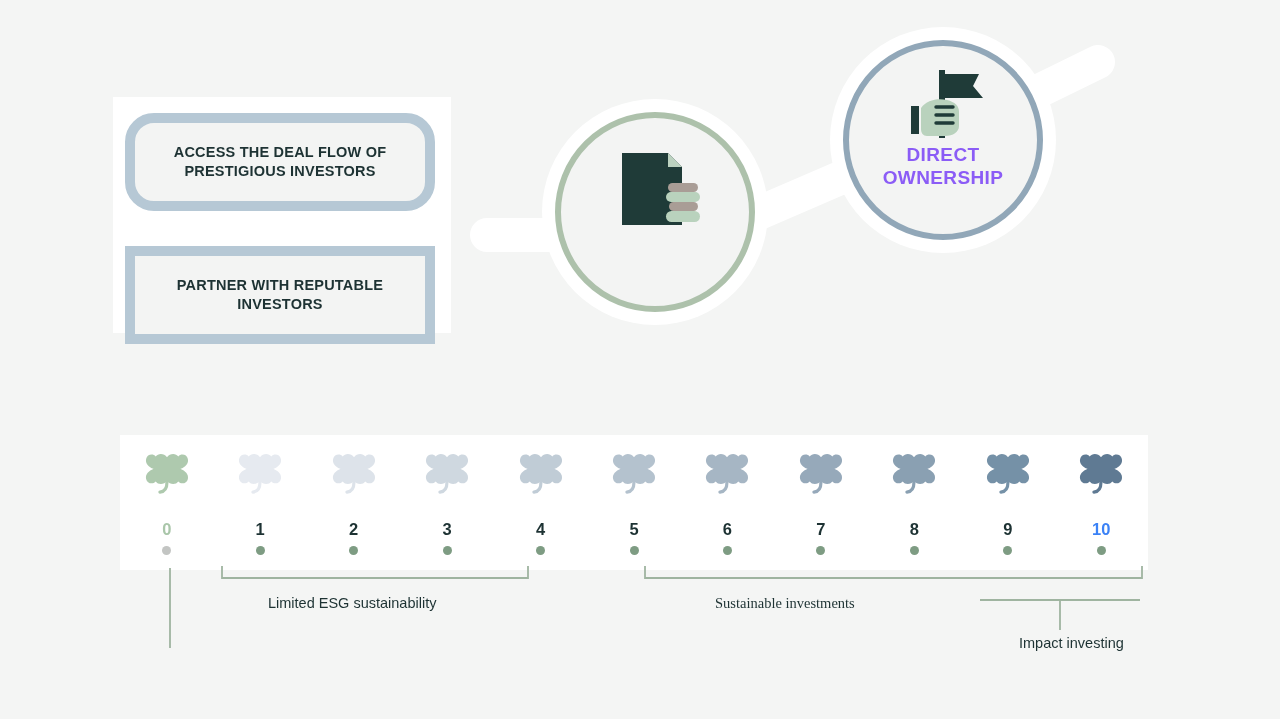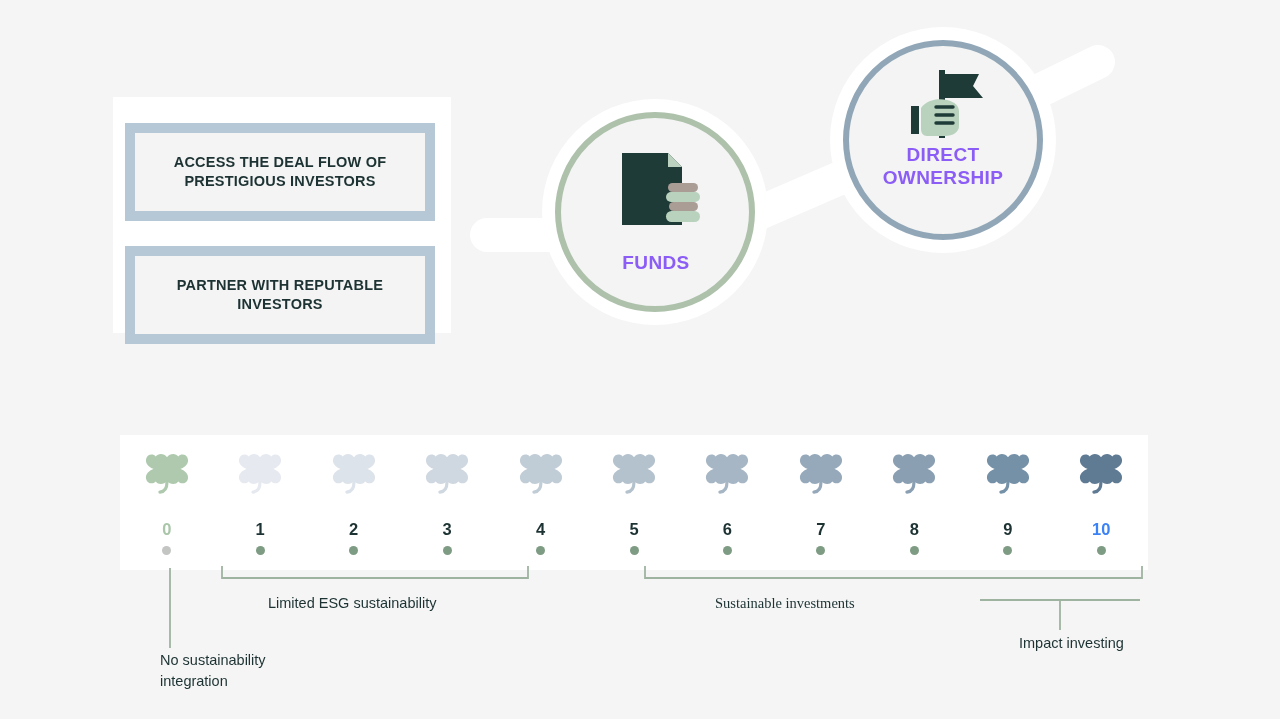--- a/index.html
+++ b/index.html
@@ -34,21 +34,21 @@
     position: absolute;
     left: 12px;
     width: 290px;
     border: 10px solid #b6c8d5;
     background: #f3f4f3;
     box-sizing: content-box;
     display: flex;
     align-items: center;
     justify-content: center;
   }
-  #callout-box-0 { top: 26px;  height: 78px; }
+  #callout-box-0 { top: 16px;  height: 78px; border-radius: 29px; }
   #callout-box-1 { top: 124px; height: 78px; margin-top: 25px; }
   .callout-text {
     font-size: 14.5px;
     font-weight: bold;
     letter-spacing: .015em;
     line-height: 1.33;
     text-align: center;
     color: #1d3233;
     text-transform: uppercase;
     padding: 0 8px;
@@ -188,21 +188,20 @@
     <path d="M42 6 H76 L70 18 L80 30 H42 Z" fill="#1f3b38"></path>
     <path d="M8 38 H16 V66 H8 Z" fill="#1f3b38"></path>
     <path d="M18 40 C24 32 34 30 44 32 C52 34 56 38 56 44 L56 58 C56 64 50 68 42 68 L24 68 C20 68 18 65 18 61 Z" fill="#b9d2bd"></path>
     <g stroke="#1f3b38" stroke-width="3.4" stroke-linecap="round">
       <line x1="33" y1="39" x2="50" y2="39"></line>
       <line x1="33" y1="47" x2="50" y2="47"></line>
       <line x1="33" y1="55" x2="50" y2="55"></line>
     </g>
   </svg>
 
-  <div id="funds-label" class="node-label">FUNDS</div>
   <div id="direct-label" class="node-label">DIRECT OWNERSHIP</div>
 
   <div id="callout-panel">
     <div class="callout-box" id="callout-box-0">
       <div class="callout-text">ACCESS THE DEAL FLOW OF PRESTIGIOUS INVESTORS</div>
     </div>
     <div class="callout-box" id="callout-box-1">
       <div class="callout-text">PARTNER WITH REPUTABLE INVESTORS</div>
     </div>
   </div>
@@ -330,18 +329,14 @@
       <path d="M645 136 V148 H1142 V136"></path>
 
       <path d="M980 170 H1140"></path>
       <path d="M1060 170 V200"></path>
     </g>
   </svg>
 
   <div class="annot-label" id="label-limited">Limited ESG sustainability</div>
   <div class="annot-label" id="label-sustainable">Sustainable investments</div>
   <div class="annot-label" id="label-impact">Impact investing</div>
-  <div class="annot-label" id="label-none">
-    <span>No sustainability</span><br>
-    <span>integration</span>
-  </div>
 
 </div>
 
 </body></html>

